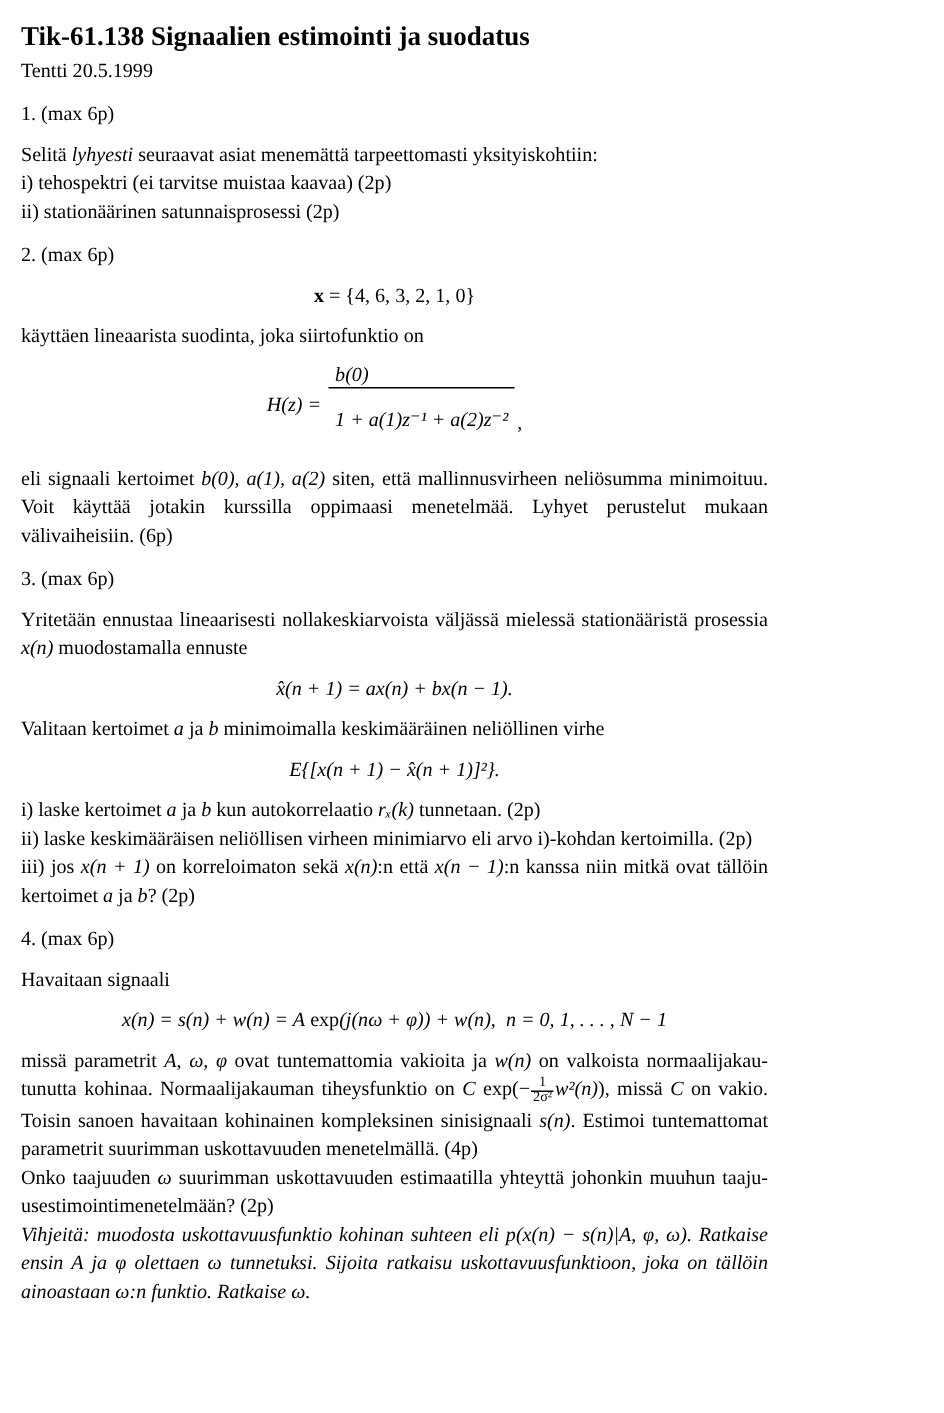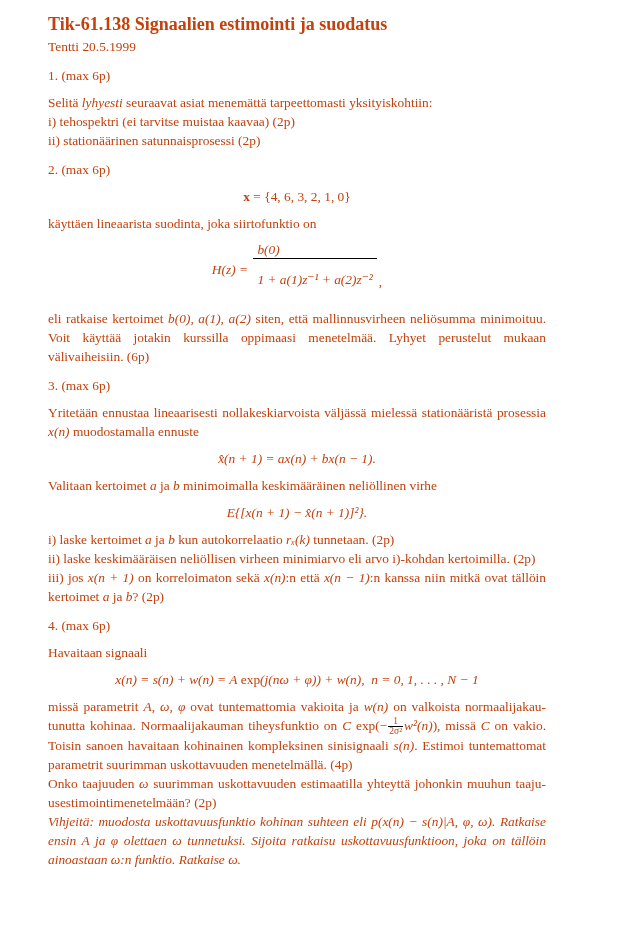--- a/index.html
+++ b/index.html
@@ -1,20 +1,20 @@
 <!DOCTYPE html>
 <html><head>
 <meta charset="utf-8">
 <style>
   html, body { margin:0; padding:0; background:#ffffff; }
   .page {
     width:526px; min-height:942px; box-sizing:border-box;
     padding:13px 14px 20px 14px;
     font-family:"Liberation Serif","DejaVu Serif",serif;
-    font-size:13.4px; line-height:19px; color:#c2410c;margin-left:34px;
+    font-size:13.4px; line-height:19px; color:#000000;
   }
   .title { font-size:18px; font-weight:700; line-height:23px; margin:0; }
   .subtitle { margin:1px 0 8px 0; }
   .block { margin:8px 0; }
   .heading { margin:10px 0 8px 0; }
   .line { text-align:justify; }
   .para { text-align:justify; }
   .formula { text-align:center; margin:8px 0; }
   .it { font-style:italic; }
   .mb { font-weight:700; }
@@ -47,21 +47,21 @@
   <div class="block heading">2. (max 6p)</div>
   <div class="formula"><span class="mb">x</span><span> = {4, 6, 3, 2, 1, 0}</span></div>
   <div class="block para">käyttäen lineaarista suodinta, joka siirtofunktio on</div>
   <div class="formula">
     <span class="it">H(z) =</span>
     <span class="dfrac">
       <span class="dnum it">b(0)</span>
       <span class="dden it">1 + a(1)z⁻¹ + a(2)z⁻²</span>
     </span><span class="fcomma">,</span>
   </div>
-  <div class="block para"><span>eli ratkaise kertoimet </span><span class="it">b(0), a(1), a(2)</span><span> siten, että mallinnusvirheen neliösumma minimoituu. Voit käyttää jotakin kurssilla oppimaasi menetelmää. Lyhyet perustelut mukaan välivaiheisiin. (6p)</span></div>
+  <div class="block para"><span>eli signaali kertoimet </span><span class="it">b(0), a(1), a(2)</span><span> siten, että mallinnusvirheen neliösumma minimoituu. Voit käyttää jotakin kurssilla oppimaasi menetelmää. Lyhyet perustelut mukaan välivaiheisiin. (6p)</span></div>
 
   <div class="block heading">3. (max 6p)</div>
   <div class="block para"><span>Yritetään ennustaa lineaarisesti nollakeskiarvoista väljässä mielessä stationääristä prosessia </span><span class="it">x(n)</span><span> muodostamalla ennuste</span></div>
   <div class="formula"><span class="it">x̂(n + 1) = ax(n) + bx(n − 1).</span></div>
   <div class="block para"><span>Valitaan kertoimet </span><span class="it">a</span><span> ja </span><span class="it">b</span><span> minimoimalla keskimääräinen neliöllinen virhe</span></div>
   <div class="formula"><span class="it">E{[x(n + 1) − x̂(n + 1)]²}.</span></div>
   <div class="block">
     <div class="line"><span>i) laske kertoimet </span><span class="it">a</span><span> ja </span><span class="it">b</span><span> kun autokorrelaatio </span><span class="it">rₓ(k)</span><span> tunnetaan. (2p)</span></div>
     <div class="line"><span>ii) laske keskimääräisen neliöllisen virheen minimiarvo eli arvo i)-kohdan kertoimilla. (2p)</span></div>
     <div class="line"><span>iii) jos </span><span class="it">x(n + 1)</span><span> on korreloimaton sekä </span><span class="it">x(n)</span><span>:n että </span><span class="it">x(n − 1)</span><span>:n kanssa niin mitkä ovat tällöin kertoimet </span><span class="it">a</span><span> ja </span><span class="it">b</span><span>? (2p)</span></div>

